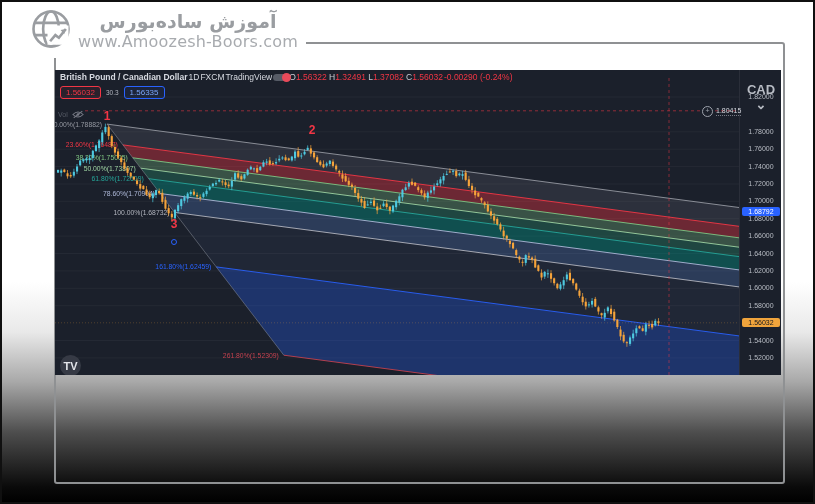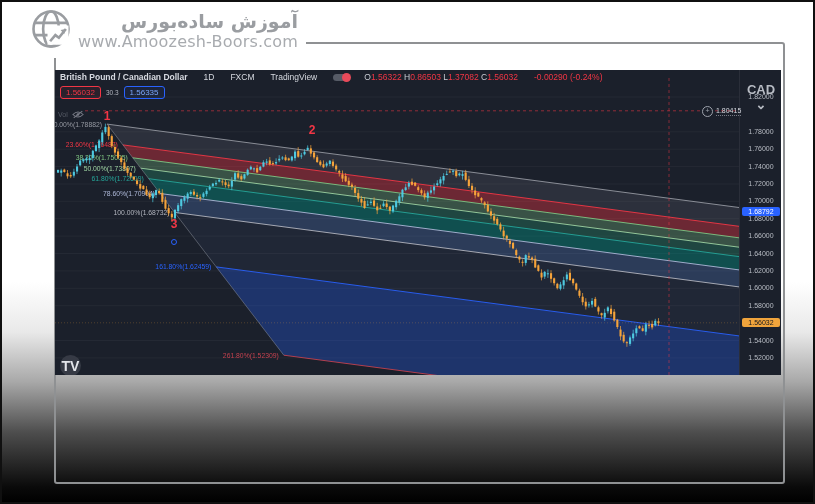--- a/index.html
+++ b/index.html
@@ -2,41 +2,41 @@
 <html><head>
 <meta charset="utf-8">
 <style>
   html,body{margin:0;padding:0;}
   .page{position:relative;width:815px;height:504px;box-sizing:border-box;
         background:linear-gradient(to bottom,#ffffff 0%,#ffffff 56%,#e9e9e9 66%,#a8a8a8 76%,#4e4e4e 86%,#0a0a0a 97%,#000 100%);
         border:2px solid #101010;overflow:hidden;font-family:"Liberation Sans",sans-serif;}
   .frame{position:absolute;left:52px;top:40px;width:727px;height:438px;border:2px solid #8f9193;border-radius:3px;}
   
   .logo{position:absolute;left:24px;top:2px;display:flex;align-items:center;gap:6px;background:#fff;padding:4px 8px 4px 4px;}
-  .logo-txt{display:flex;flex-direction:column;align-items:flex-end;}
+  .logo-txt{display:flex;flex-direction:column;align-items:center;}
   .logo-fa{font-family:"DejaVu Sans",sans-serif;font-size:19px;font-weight:bold;color:#9a9da1;line-height:1.1;direction:rtl;}
   .logo-url{font-family:"DejaVu Sans",sans-serif;font-size:16px;color:#a8abaf;letter-spacing:.2px;}
   
   .chart{position:absolute;left:53px;top:68px;width:726px;height:305px;background:#1b202b;overflow:hidden;}
   .plotwrap{position:absolute;left:0;top:0;width:726px;height:305px;}
-  .hdr{position:absolute;left:5px;top:2px;display:flex;align-items:center;gap:16px;font-size:8.5px;color:#d6d9e0;white-space:nowrap;z-index:5;}
+  .hdr{position:absolute;left:5px;top:2px;display:flex;align-items:center;gap:1px;font-size:8.5px;color:#d6d9e0;white-space:nowrap;z-index:5;}
   .hdr .sym{font-weight:bold;}
   .toggle{position:relative;width:15px;height:7px;background:#565b66;border-radius:4px;}
   .toggle .dot{position:absolute;right:-3px;top:-1px;width:9px;height:9px;border-radius:50%;background:#e84a5a;}
   .ohlc span.lab{color:#c9ccd4;}
   .ohlc span.val{color:#f23645;}
   .chg{color:#f23645;}
   .traderow{position:absolute;left:5px;top:16px;display:flex;align-items:center;gap:5px;z-index:5;}
   .badge-sell{border:1px solid #f23645;color:#f23645;background:rgba(242,54,69,.07);border-radius:3px;font-size:8px;padding:1px 5px;}
   .badge-buy{border:1px solid #2962ff;color:#7aa5f8;background:rgba(41,98,255,.07);border-radius:3px;font-size:8px;padding:1px 5px;text-align:right;}
   .spread{font-size:6.5px;color:#b2b5be;}
   .volrow{position:absolute;left:3px;top:35px;display:flex;align-items:center;gap:4px;z-index:5;}
   .vol-lab{font-size:7px;color:#565b66;}
   .tvmark{position:absolute;left:5px;top:285px;width:21px;height:21px;border-radius:50%;background:#363a45;color:#e3e5ea;
-          font-size:14px;font-weight:bold;display:flex;align-items:center;justify-content:center;z-index:5;}
+          font-size:11px;font-weight:bold;display:flex;align-items:center;justify-content:center;z-index:5;}
   
   .axis{position:absolute;left:684px;top:0;width:42px;height:305px;border-left:1px solid #2a2e39;background:#1b202b;z-index:4;}
   .cur{position:absolute;top:12px;left:0;width:100%;text-align:center;font-size:13px;color:#b8bcc4;font-weight:bold;}
   .tick{position:absolute;left:0;width:100%;text-align:center;font-size:7px;color:#b8bcc4;}
   .alertrow{position:absolute;left:-38px;width:78px;display:flex;align-items:center;gap:3px;}
   .pluscirc{width:9px;height:9px;border:1px solid #9ea3ad;border-radius:50%;color:#9ea3ad;font-size:7px;line-height:8px;text-align:center;background:#1b202b;}
   .alertlab{font-size:7px;color:#d6d9e0;border-bottom:1px dotted #787b86;padding-bottom:1px;}
   .pbadge{position:absolute;left:2px;width:38px;text-align:center;font-size:7px;border-radius:2px;padding:1px 0;}
   .pbadge.blue{background:#2962ff;color:#fff;}
   .pbadge.orange{background:#f0a43c;color:#14171f;}
@@ -514,21 +514,21 @@
       <span class="sym">British Pound / Canadian Dollar</span>
       <span>1D</span>
       <span>FXCM</span>
       <span>TradingView</span>
       <span class="toggle">
           <span class="dot"></span>
         </span>
       <span class="ohlc">
         <span class="lab">O</span><span class="val">1.56322</span>
         <span class="lab"> </span>
-        <span class="lab">H</span><span class="val">0.86503</span>
+        <span class="lab">H</span><span class="val">1.32491</span>
         <span class="lab"> </span>
         <span class="lab">L</span><span class="val">1.37082</span>
         <span class="lab"> </span>
         <span class="lab">C</span><span class="val">1.56032</span>
       </span>
       <span class="chg">-0.00290 (-0.24%)</span>
     </div>
 
     <div class="traderow">
       <span class="badge-sell">1.56032</span>

